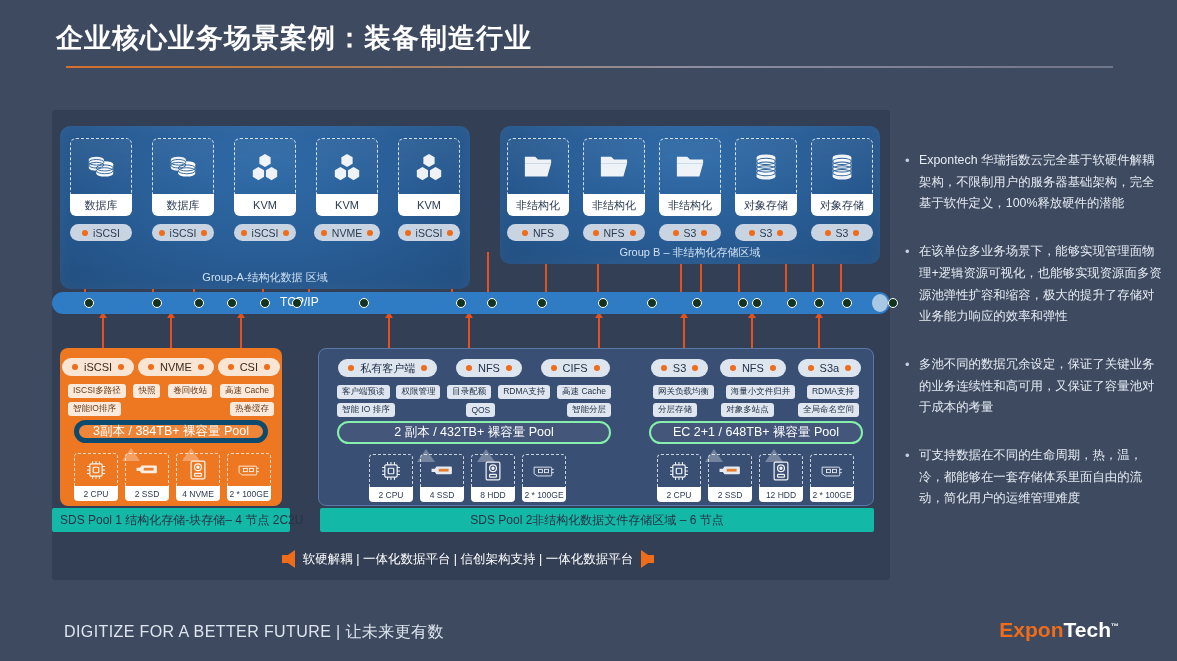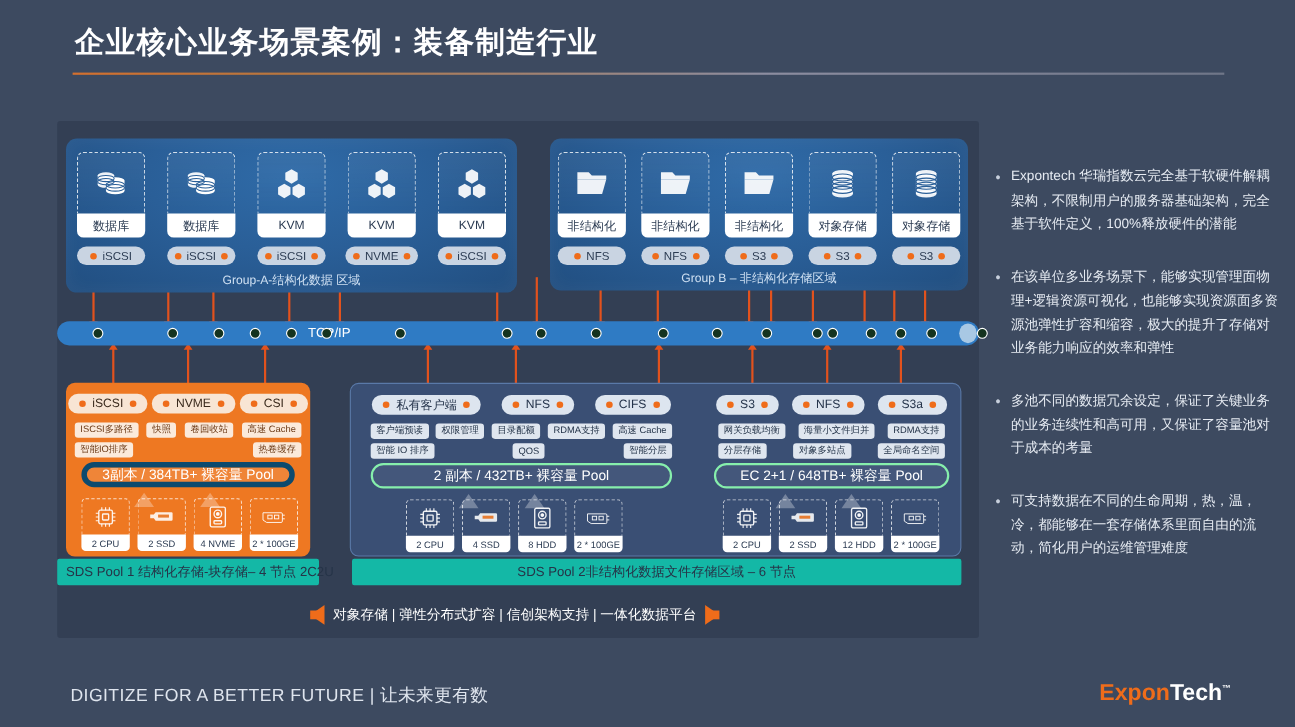--- a/index.html
+++ b/index.html
@@ -6,42 +6,42 @@
   html, body {
     width: 1177px; height: 661px;
     background: #3d4a60;
     font-family: "Liberation Sans", "DejaVu Sans", sans-serif;
     overflow: hidden;
   }
   #slide { position: relative; width: 1177px; height: 661px; background: #3d4a60; }
 
   
   .title {
-    position: absolute; left: 68px; top: 20px;
+    position: absolute; left: 56px; top: 20px;
     font-size: 27px; font-weight: bold; color: #ffffff;
     letter-spacing: 1px; white-space: nowrap;
   }
   .title-rule {
     position: absolute; left: 66px; top: 66px; width: 1047px; height: 2px;
     background: linear-gradient(to right, #d4702e 0%, #b8763f 18%, #8c8da0 60%, #6f7688 100%);
   }
 
   
   .panel {
     position: absolute; left: 52px; top: 110px; width: 838px; height: 470px;
     background: #333f54; border-radius: 3px;
   }
 
   
   .group {
     position: absolute; border-radius: 10px;
     background: radial-gradient(ellipse at 50% 25%, #2f6ba8 0%, #2a5f98 45%, #214e80 100%);
     box-shadow: inset 0 0 18px rgba(255,255,255,0.06);
   }
-  #group-a { left: 60px; top: 126px; width: 410px; height: 140px; }
+  #group-a { left: 60px; top: 126px; width: 410px; height: 163px; }
   #group-b { left: 500px; top: 126px; width: 380px; height: 138px; }
 
   .grp-label {
     position: absolute; bottom: 4px; left: 0; right: 0; text-align: center;
     color: #cfe0f2; font-size: 11px; white-space: nowrap;
   }
 
   .node-row { position: absolute; top: 12px; left: 0; right: 0; display: flex; justify-content: space-around; }
   .node { width: 62px; display: flex; flex-direction: column; align-items: center; }
   .node-icon-box {
@@ -689,21 +689,21 @@
       </div>
   </div>
 
   <div class="pool-caption" id="caption1">SDS Pool 1 结构化存储-块存储– 4 节点 2C2U</div>
   <div class="pool-caption" id="caption2">SDS Pool 2非结构化数据文件存储区域 – 6 节点</div>
 
   <div class="banner">
     <div class="arrow-left">
         <span class="arrow-tail-l"></span>
       </div>
-    <div class="banner-text">对象存储 | 弹性分布式扩容 | 信创架构支持 | 一体化数据平台</div>
+    <div class="banner-text">软硬解耦 | 一体化数据平台 | 信创架构支持 | 一体化数据平台</div>
     <div class="arrow-right">
         <span class="arrow-tail-r"></span>
       </div>
   </div>
 
   <div id="bullets">
       <div class="bullet">
         <div class="bullet-mark">•</div>
         <div class="bullet-text">Expontech 华瑞指数云完全基于软硬件解耦架构，不限制用户的服务器基础架构，完全基于软件定义，100%释放硬件的潜能</div>
       </div>

